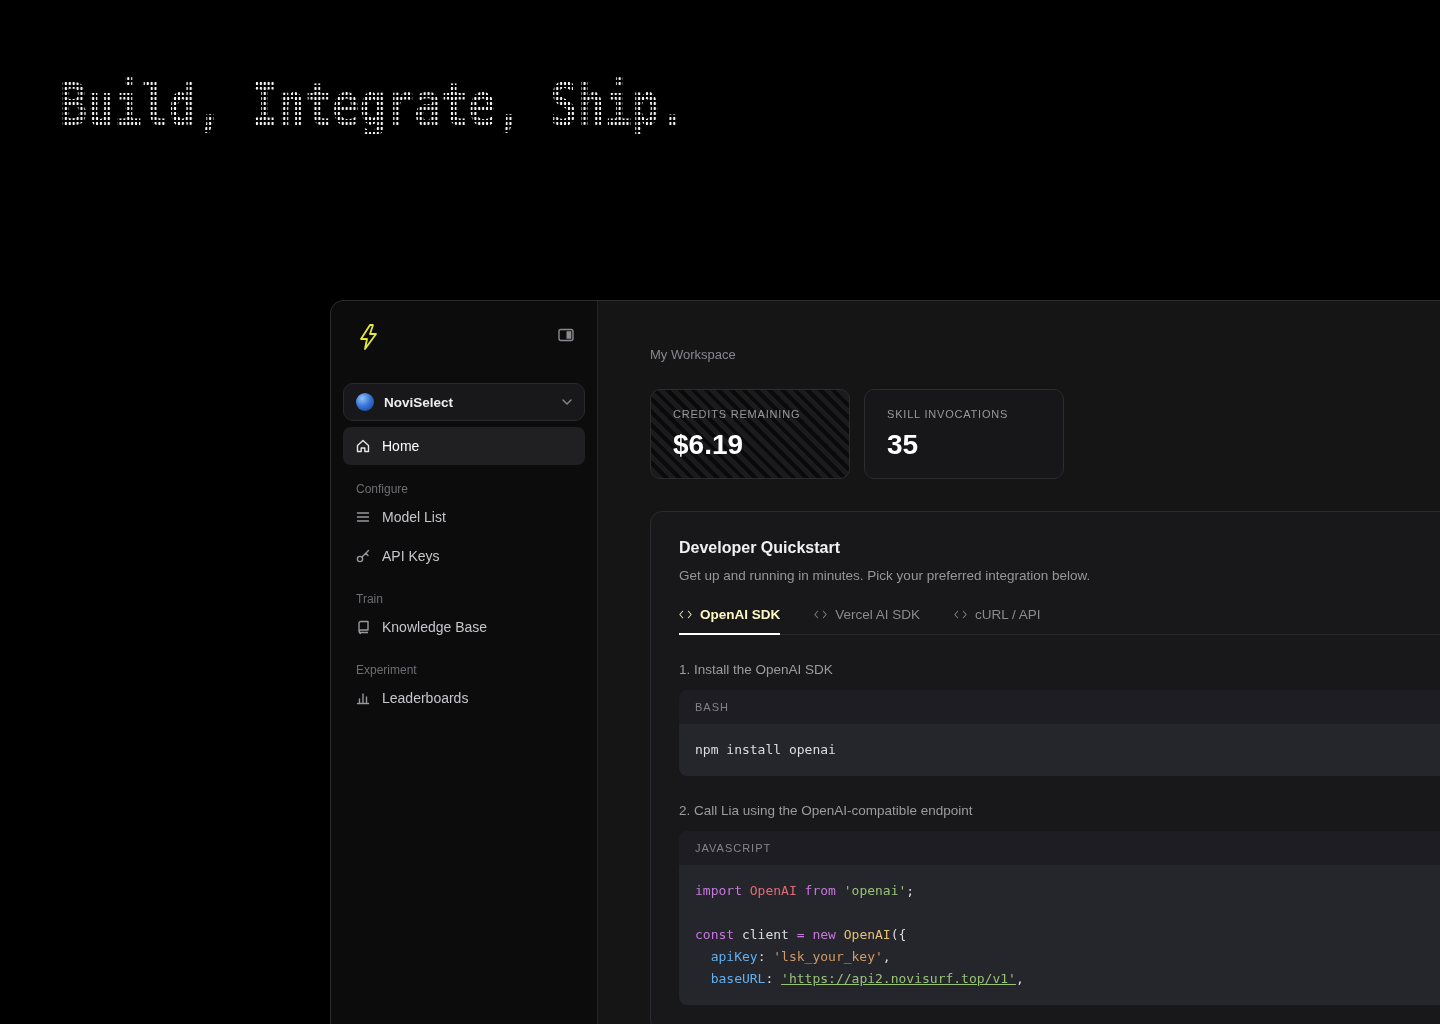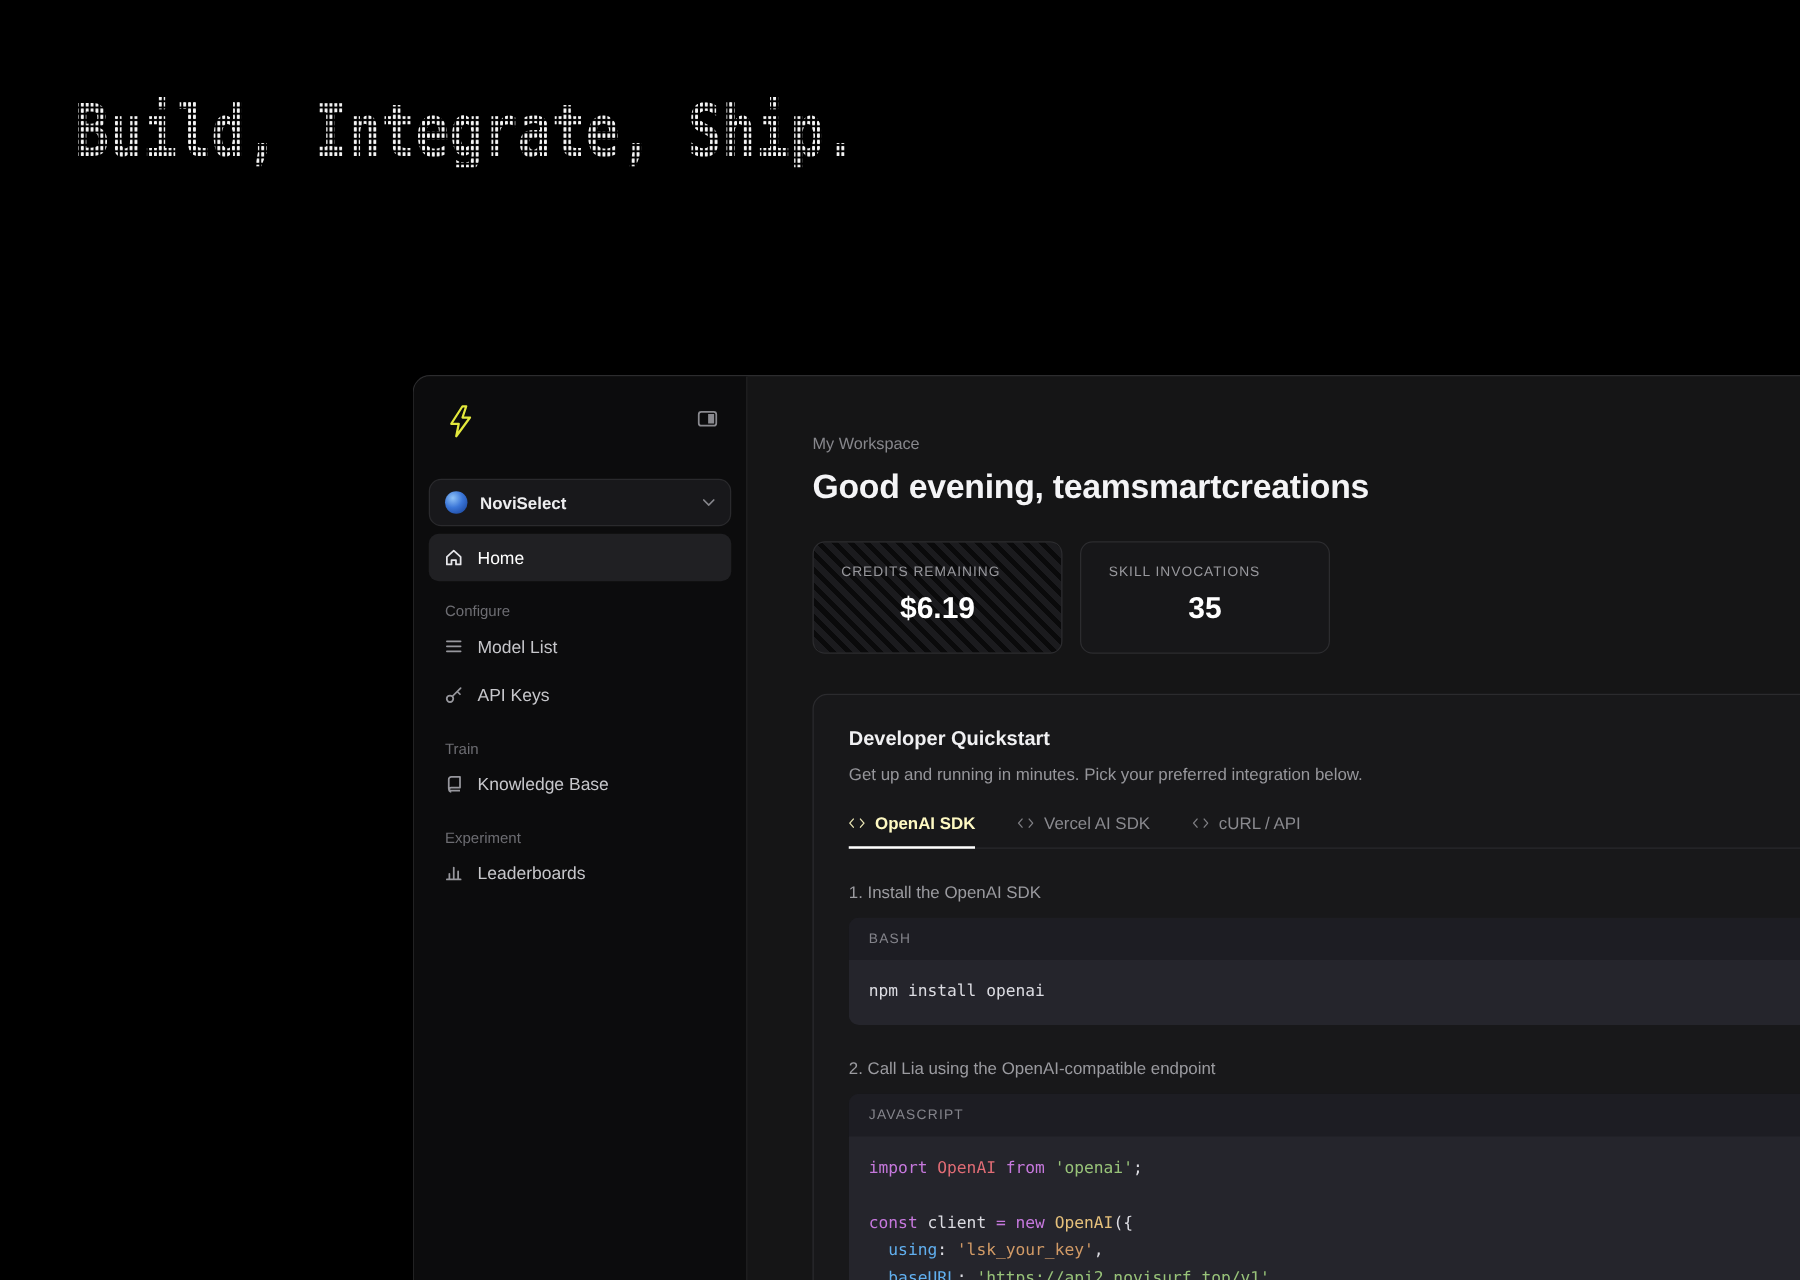--- a/index.html
+++ b/index.html
@@ -116,21 +116,21 @@
     border-radius: 10px;
     padding: 18px 22px;
   }
   .stat.hatched {
     background: repeating-linear-gradient(45deg, #0a0a0b 0px, #0a0a0b 4px, #1b1b1e 4px, #1b1b1e 9px);
   }
   .stat-label {
     font-size: 11px; letter-spacing: 0.8px;
     color: #98989d; font-weight: 500;
   }
-  .stat-value { margin-top: 9px; font-size: 24px; font-weight: 700; color: #ffffff; text-align: center; }
+  .stat-value { margin-top: 9px; font-size: 28px; font-weight: 700; color: #ffffff; }
 
   .qs {
     margin-top: 32px;
     width: 870px;
     background: #18181a;
     border: 1px solid #2b2b2e;
     border-radius: 12px;
     padding: 26px 28px;
   }
   .qs-title { font-size: 16px; font-weight: 600; color: #f0f0f2; line-height: 20px; }
@@ -265,21 +265,20 @@
           <svg width="16" height="16" viewBox="0 0 16 16" fill="none" stroke="currentColor" stroke-width="1.4" stroke-linecap="round">
             <path d="M2.5 13.5 h11 M4.5 13.5 V9 M8 13.5 V4 M11.5 13.5 V7"></path>
           </svg>
         </span>
         <span>Leaderboards</span>
       </div>
     </aside>
 
     <main class="main">
       <div class="crumb">My Workspace</div>
-      <h2 class="greeting">Good evening, teamsmartcreations</h2>
 
       <div class="stats">
         <div class="stat hatched">
           <div class="stat-label">CREDITS REMAINING</div>
           <div class="stat-value">$6.19</div>
         </div>
         <div class="stat">
           <div class="stat-label">SKILL INVOCATIONS</div>
           <div class="stat-value">35</div>
         </div>
@@ -326,20 +325,20 @@
         </div>
 
         <div class="step">2. Call Lia using the OpenAI-compatible endpoint</div>
 
         <div class="codeblock">
           <div class="cb-head">JAVASCRIPT</div>
           <div class="cb-body">
               <div class="code-line"><span class="tok-kw">import</span><span class="tok-pl"> </span><span class="tok-cls">OpenAI</span><span class="tok-pl"> </span><span class="tok-kw">from</span><span class="tok-pl"> </span><span class="tok-str">'openai'</span><span class="tok-pl">;</span></div>
               <div class="code-line">&nbsp;</div>
               <div class="code-line"><span class="tok-kw">const</span><span class="tok-pl"> client </span><span class="tok-op">=</span><span class="tok-pl"> </span><span class="tok-kw">new</span><span class="tok-pl"> </span><span class="tok-fn">OpenAI</span><span class="tok-pl">({</span></div>
-              <div class="code-line"><span class="tok-pl">  </span><span class="tok-prop">using</span><span class="tok-pl">: </span><span class="tok-str2">'lsk_your_key'</span><span class="tok-pl">,</span></div>
+              <div class="code-line"><span class="tok-pl">  </span><span class="tok-prop">apiKey</span><span class="tok-pl">: </span><span class="tok-str2">'lsk_your_key'</span><span class="tok-pl">,</span></div>
               <div class="code-line"><span class="tok-pl">  </span><span class="tok-prop">baseURL</span><span class="tok-pl">: </span><span class="tok-url">'https://api2.novisurf.top/v1'</span><span class="tok-pl">,</span></div>
             </div>
         </div>
       </section>
     </main>
   </div>
 </div>
 
 </body></html>

